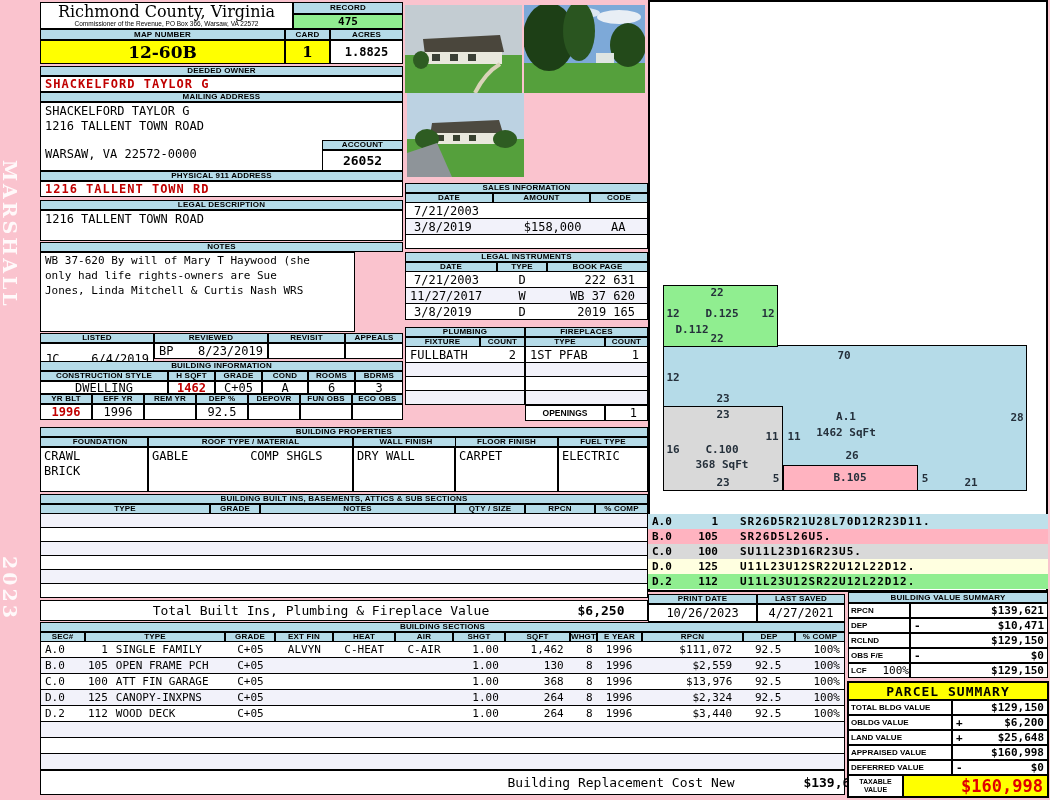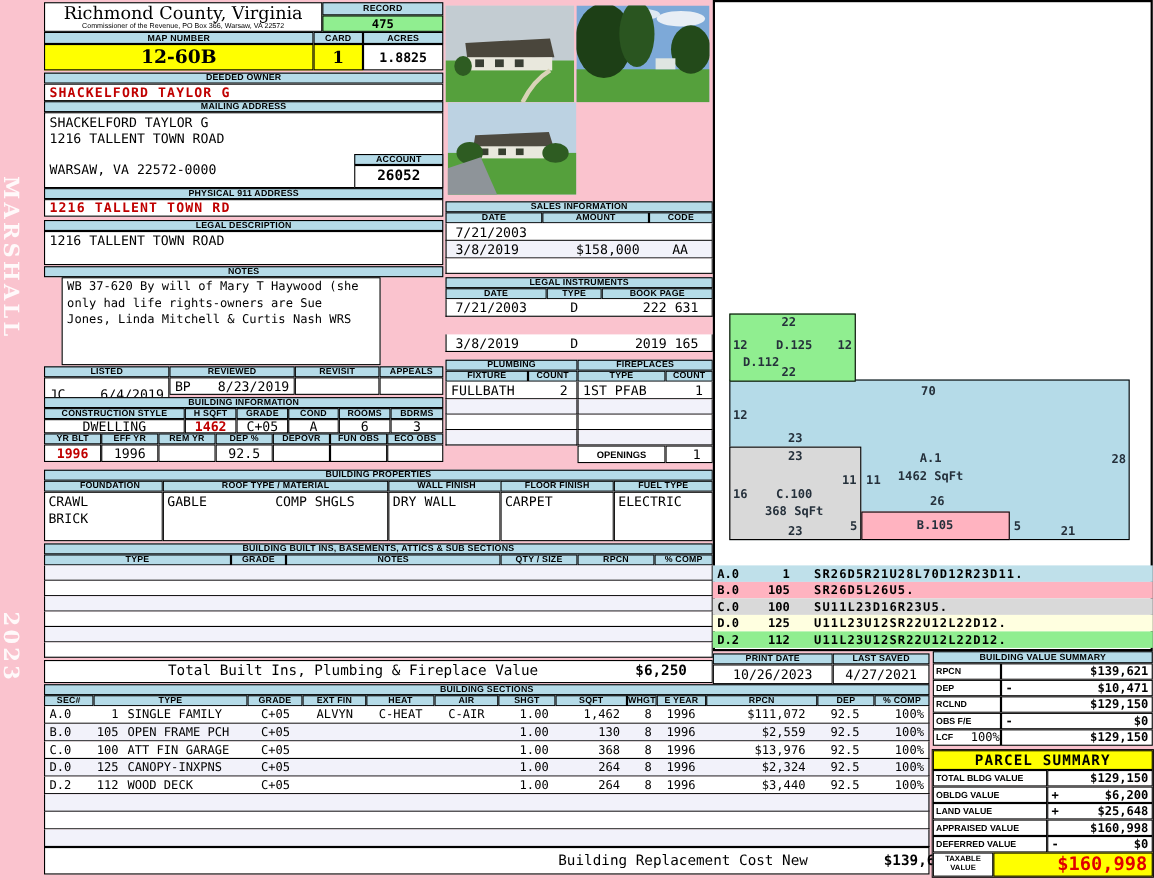--- a/index.html
+++ b/index.html
@@ -67,21 +67,21 @@
 
   <div class="abs hdr" style="left:40px;top:171px;width:363px;height:10px;">PHYSICAL 911 ADDRESS</div>
   <div class="abs cell v b red" style="left:40px;top:181px;width:363px;height:16px;padding-left:4px;letter-spacing:1px;">1216 TALLENT TOWN RD</div>
 
   <div class="abs hdr" style="left:40px;top:200px;width:363px;height:10px;">LEGAL DESCRIPTION</div>
   <div class="abs cell" style="left:40px;top:210px;width:363px;height:31px;">
     <div class="v" style="padding-left:4px;height:15px;">1216 TALLENT TOWN ROAD</div>
   </div>
 
   <div class="abs hdr" style="left:40px;top:242px;width:363px;height:10px;">NOTES</div>
-  <div class="abs cell" style="left:56px;top:252px;width:290px;height:80px;">
+  <div class="abs cell" style="left:40px;top:252px;width:315px;height:80px;">
     <div class="v sm" style="padding-left:4px;height:15px;">WB 37-620 By will of Mary T Haywood (she</div>
     <div class="v sm" style="padding-left:4px;height:15px;">only had life rights-owners are Sue</div>
     <div class="v sm" style="padding-left:4px;height:15px;">Jones, Linda Mitchell &amp; Curtis Nash WRS</div>
   </div>
 
   <div class="abs hdr" style="left:40px;top:333px;width:114px;height:10px;">LISTED</div>
   <div class="abs hdr" style="left:154px;top:333px;width:114px;height:10px;">REVIEWED</div>
   <div class="abs hdr" style="left:268px;top:333px;width:77px;height:10px;">REVISIT</div>
   <div class="abs hdr" style="left:345px;top:333px;width:58px;height:10px;">APPEALS</div>
   <div class="abs cell v" style="left:40px;top:343px;width:114px;height:32px;padding:0 4px;justify-content:space-between;">
@@ -179,20 +179,25 @@
   <div class="abs sideborders rowline w" style="left:405px;top:235px;width:243px;height:14px;"></div>
 
   <div class="abs hdr" style="left:405px;top:252px;width:243px;height:10px;">LEGAL INSTRUMENTS</div>
   <div class="abs hdr" style="left:405px;top:262px;width:92px;height:10px;">DATE</div>
   <div class="abs hdr" style="left:497px;top:262px;width:50px;height:10px;">TYPE</div>
   <div class="abs hdr" style="left:547px;top:262px;width:101px;height:10px;">BOOK PAGE</div>
   <div class="abs flexrow sideborders rowline w" style="left:405px;top:272px;width:243px;height:16px;">
     <span class="c v" style="width:92px;padding-left:8px;">7/21/2003</span>
     <span class="c v cen" style="width:50px;">D</span>
     <span class="c v rt" style="width:101px;padding-right:12px;">222 631</span>
+  </div>
+  <div class="abs flexrow sideborders rowline lv" style="left:405px;top:288px;width:243px;height:16px;">
+    <span class="c v" style="width:92px;padding-left:4px;">11/27/2017</span>
+    <span class="c v cen" style="width:50px;">W</span>
+    <span class="c v rt" style="width:101px;padding-right:12px;">WB 37 620</span>
   </div>
   <div class="abs flexrow sideborders rowline w" style="left:405px;top:304px;width:243px;height:16px;">
     <span class="c v" style="width:92px;padding-left:8px;">3/8/2019</span>
     <span class="c v cen" style="width:50px;">D</span>
     <span class="c v rt" style="width:101px;padding-right:12px;">2019 165</span>
   </div>
 
   <div class="abs hdr" style="left:405px;top:327px;width:120px;height:10px;">PLUMBING</div>
   <div class="abs hdr" style="left:525px;top:327px;width:123px;height:10px;">FIREPLACES</div>
   <div class="abs hdr" style="left:405px;top:337px;width:75px;height:10px;">FIXTURE</div>

